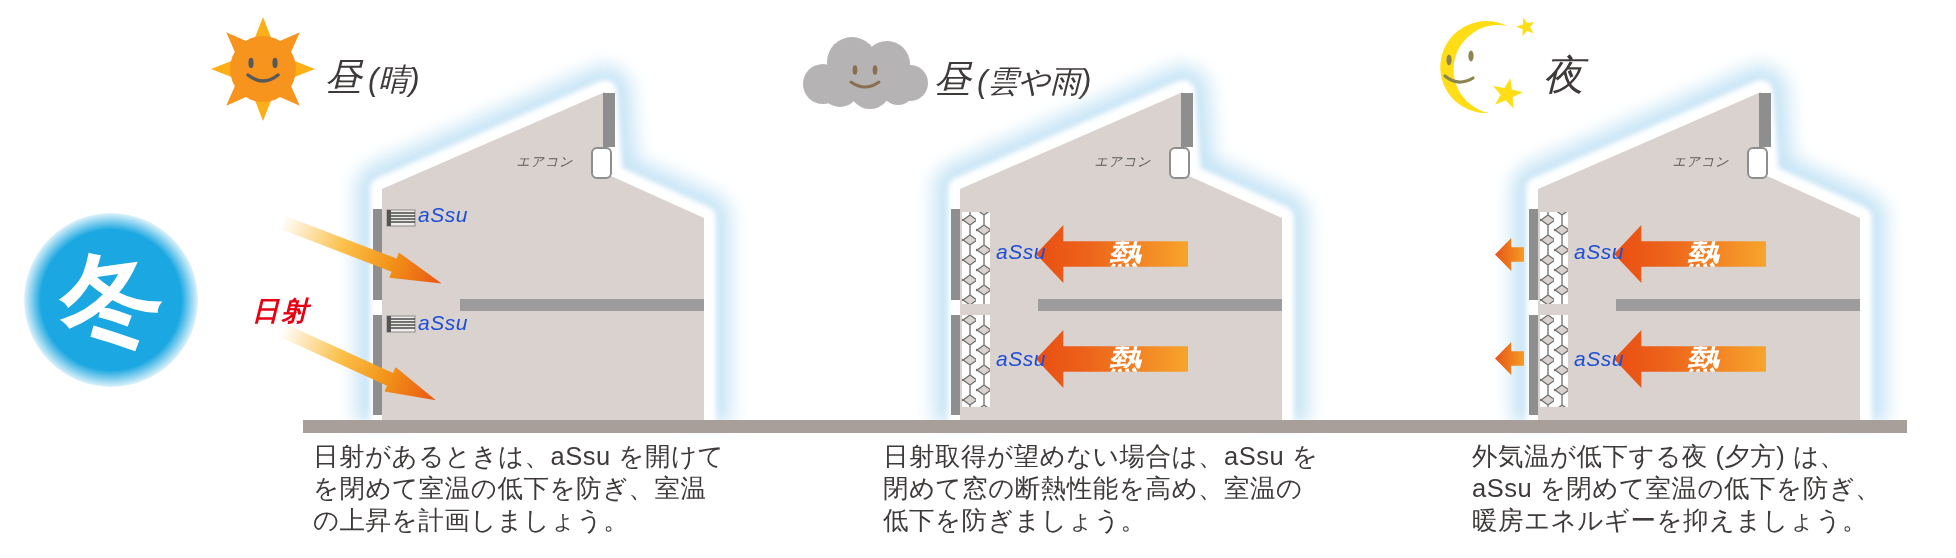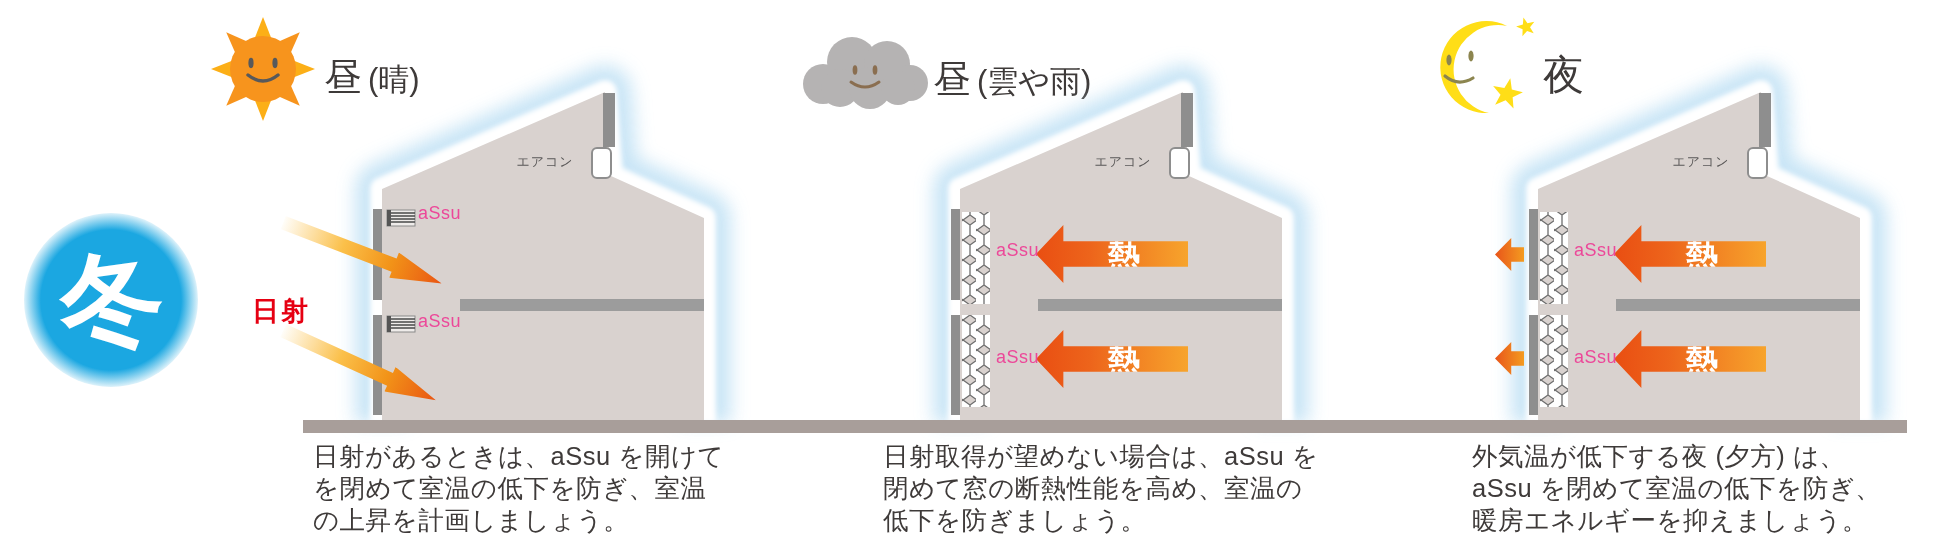--- a/index.html
+++ b/index.html
@@ -11,26 +11,26 @@
   
   .winter-badge{
     left:24px;top:213px;width:174px;height:174px;border-radius:50%;
     background:radial-gradient(circle,#1ba7e1 0%,#1ba7e1 57%,rgba(27,167,225,0) 73%);
     display:flex;align-items:center;justify-content:center;
   }
   .winter-badge span{
     color:#fff;font-size:104px;font-weight:bold;transform:rotate(-8deg);line-height:1;
   }
   
-  .panel{position:absolute;top:0;width:460px;height:478px;}
+  .panel{position:absolute;top:0;width:460px;height:478px;font-style:italic;}
   .hdr-title{position:absolute;white-space:nowrap;color:#3e3a39;}
   .hdr-title .t1{font-size:38px;letter-spacing:1px;}
   .hdr-title .t2{font-size:31px;margin-left:5px;}
   .house-svg{position:absolute;left:0;top:0;overflow:visible;}
-  .assu-label{position:absolute;font-size:18px;color:#ec4899;letter-spacing:0.5px;}
+  .assu-label{position:absolute;font-size:21px;color:#1d4ed8;letter-spacing:0.5px;}
   .aircon-label{position:absolute;left:222px;top:153px;width:86px;text-align:center;
     font-size:13px;color:#595757;letter-spacing:1px;}
   
   .heat-arrow{
     position:absolute;width:152px;height:58px;
     clip-path:polygon(0% 50%,18% 0%,18% 28%,100% 28%,100% 72%,18% 72%,18% 100%);
     background:linear-gradient(90deg,#e94e12 0%,#ed641b 35%,#f7a42c 100%);
     display:flex;align-items:center;justify-content:center;
   }
   .heat-arrow span{color:#fff;font-size:33px;font-weight:bold;padding-left:24px;line-height:1;}

